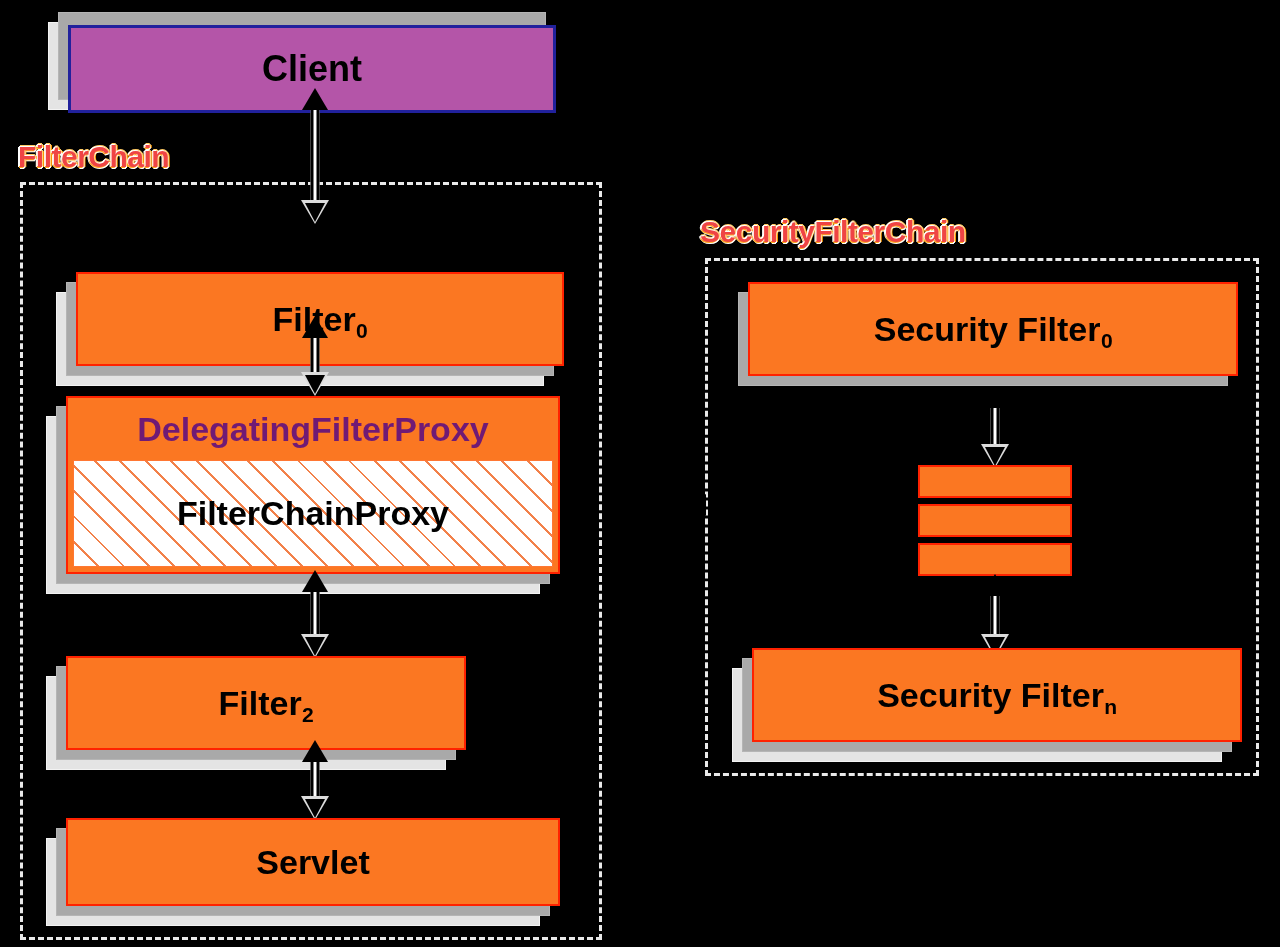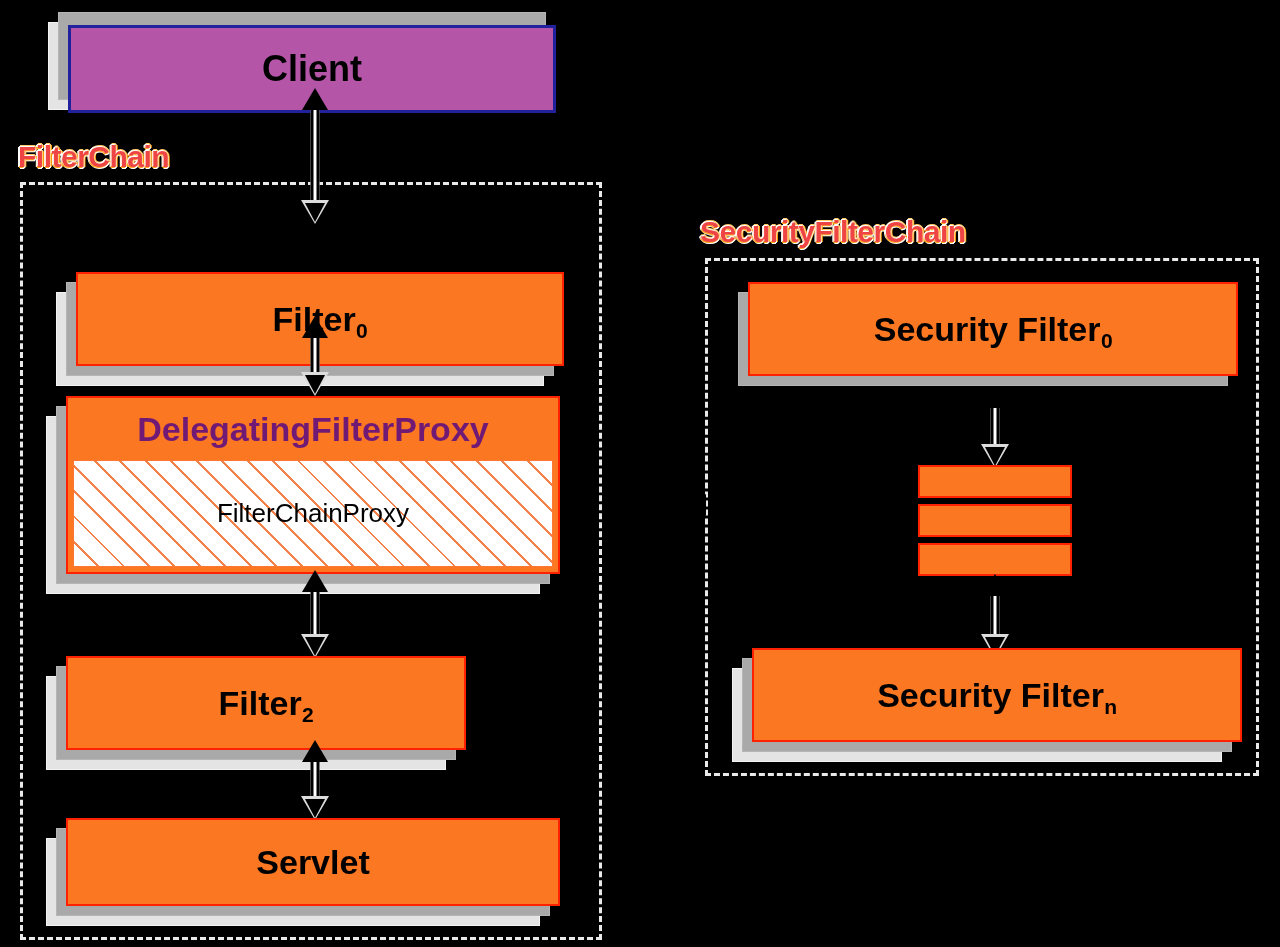--- a/index.html
+++ b/index.html
@@ -134,22 +134,22 @@
         45deg,
         #ffffff 0px,
         #ffffff 16px,
         #f2814a 16px,
         #f2814a 18px);
     display: flex;
     align-items: center;
     justify-content: center;
   }
   .fcp-label {
-    font-size: 26px;
-    font-weight: normal;
+    font-size: 34px;
+    font-weight: bold;
     color: #000000;
     white-space: nowrap;
   }
 
   
   .ell-bar {
     position: absolute;
     box-sizing: border-box;
     background: #fb7722;
     border: 2px solid #ff2200;

